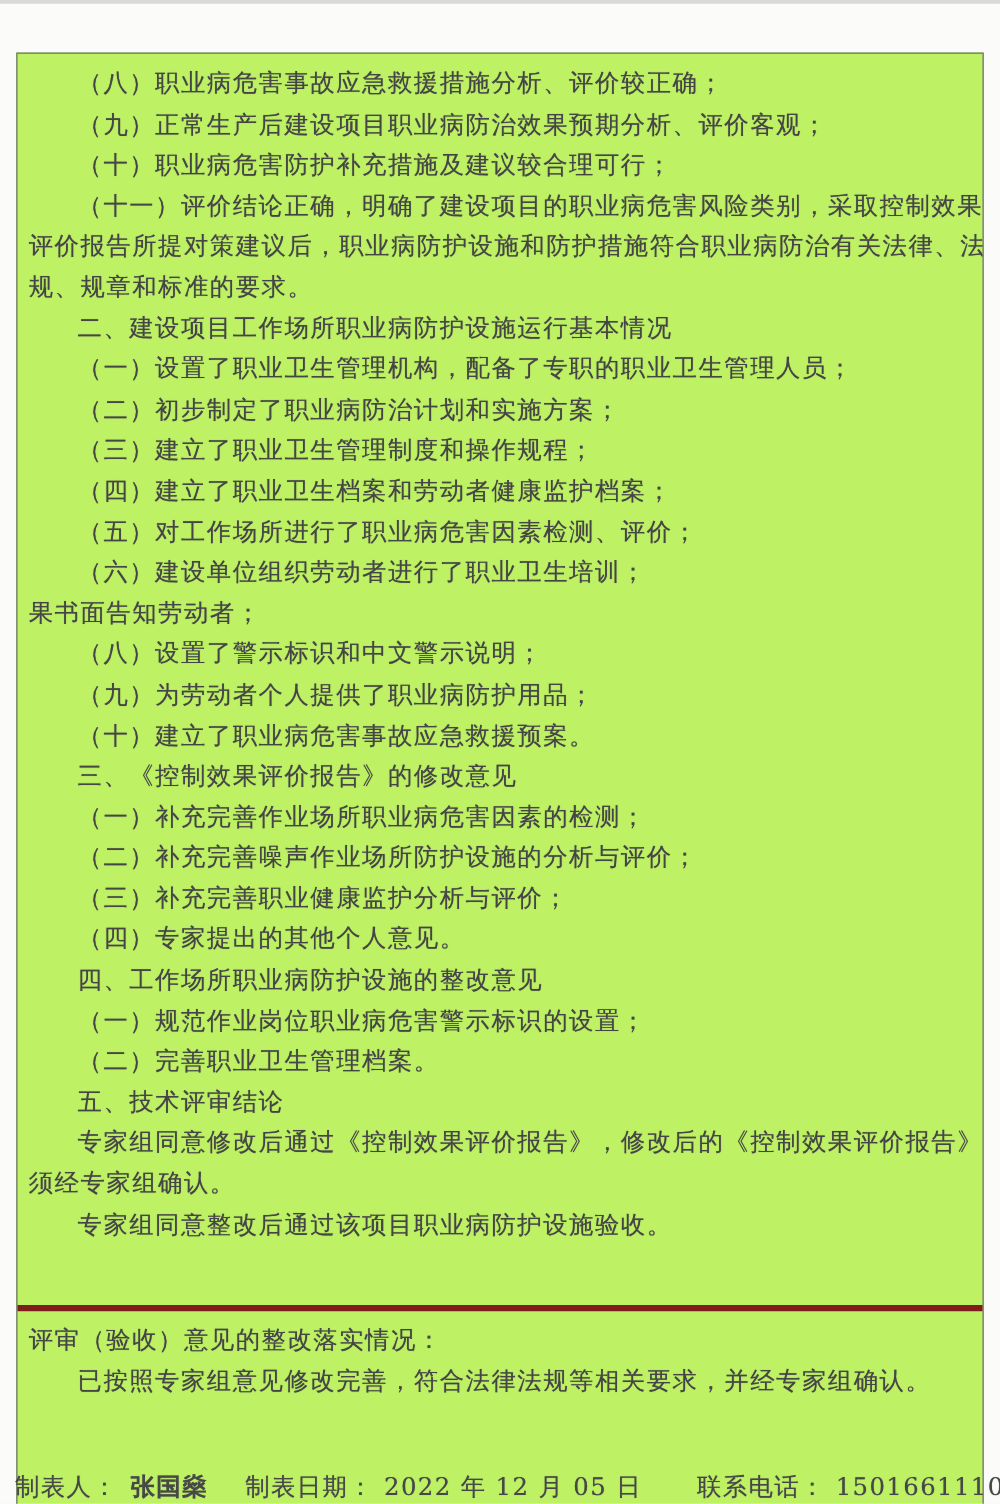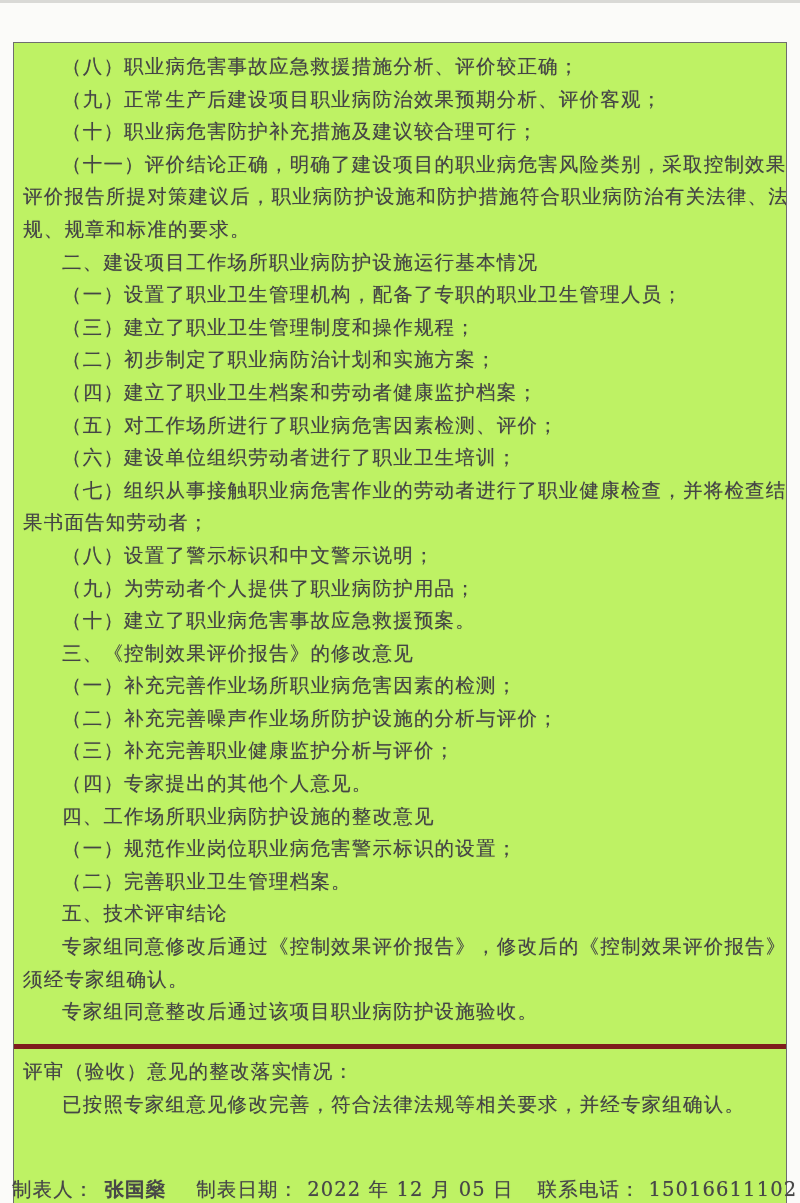--- a/index.html
+++ b/index.html
@@ -61,45 +61,44 @@
     width: 780px;
     font-size: 19.5px;
     letter-spacing: 1.1px;
     white-space: nowrap;
     color: #474747;
     text-shadow: 0 0 0.7px rgba(80,80,80,0.65);
   }
   .footer .preparer-name { margin-left: 10px; font-weight: bold; }
   .footer .date-label   { margin-left: 30px; font-family: Liberation Serif, serif; }
   .footer .date-value   { margin-left: 8px; }
-  .footer .phone-label  { margin-left: 24px; }
+  .footer .phone-label  { margin-left: 44px; }
   .footer .phone-value  { margin-left: 8px; }
 </style>
 </head>
 <body>
 
 <div class="scan-edge-top"></div>
 
 <div class="form-box">
   <div class="main-cell">
 
   <div class="line indent">（八）职业病危害事故应急救援措施分析、评价较正确；</div>
       <div class="line indent">（九）正常生产后建设项目职业病防治效果预期分析、评价客观；</div>
       <div class="line indent">（十）职业病危害防护补充措施及建议较合理可行；</div>
       <div class="line indent">（十一）评价结论正确，明确了建设项目的职业病危害风险类别，采取控制效果</div>
       <div class="line no-indent">评价报告所提对策建议后，职业病防护设施和防护措施符合职业病防治有关法律、法</div>
       <div class="line no-indent">规、规章和标准的要求。</div>
       <div class="line indent">二、建设项目工作场所职业病防护设施运行基本情况</div>
       <div class="line indent">（一）设置了职业卫生管理机构，配备了专职的职业卫生管理人员；</div>
+      <div class="line indent">（二）初步制定了职业病防治计划和实施方案；</div>
       <div class="line indent">（三）建立了职业卫生管理制度和操作规程；</div>
-      <div class="line indent">（二）初步制定了职业病防治计划和实施方案；</div>
       <div class="line indent">（四）建立了职业卫生档案和劳动者健康监护档案；</div>
       <div class="line indent">（五）对工作场所进行了职业病危害因素检测、评价；</div>
       <div class="line indent">（六）建设单位组织劳动者进行了职业卫生培训；</div>
-      <div class="line indent">（七）组织从事接触职业病危害作业的劳动者进行了职业健康检查，并将检查结</div>
       <div class="line no-indent">果书面告知劳动者；</div>
       <div class="line indent">（八）设置了警示标识和中文警示说明；</div>
       <div class="line indent">（九）为劳动者个人提供了职业病防护用品；</div>
       <div class="line indent">（十）建立了职业病危害事故应急救援预案。</div>
       <div class="line indent">三、《控制效果评价报告》的修改意见</div>
       <div class="line indent">（一）补充完善作业场所职业病危害因素的检测；</div>
       <div class="line indent">（二）补充完善噪声作业场所防护设施的分析与评价；</div>
       <div class="line indent">（三）补充完善职业健康监护分析与评价；</div>
       <div class="line indent">（四）专家提出的其他个人意见。</div>
       <div class="line indent">四、工作场所职业病防护设施的整改意见</div>

